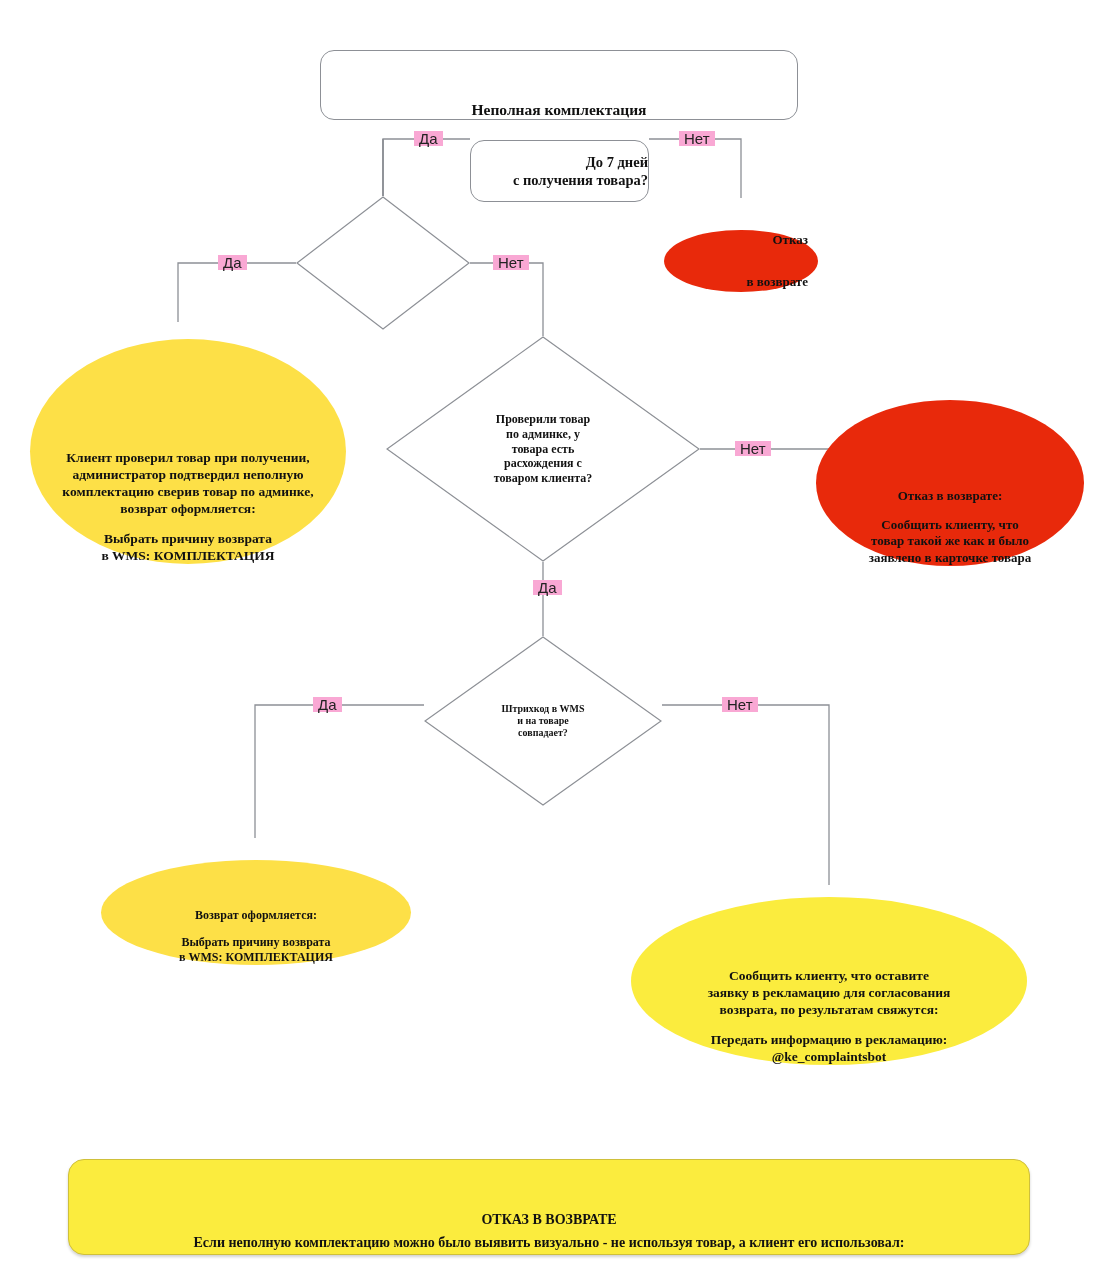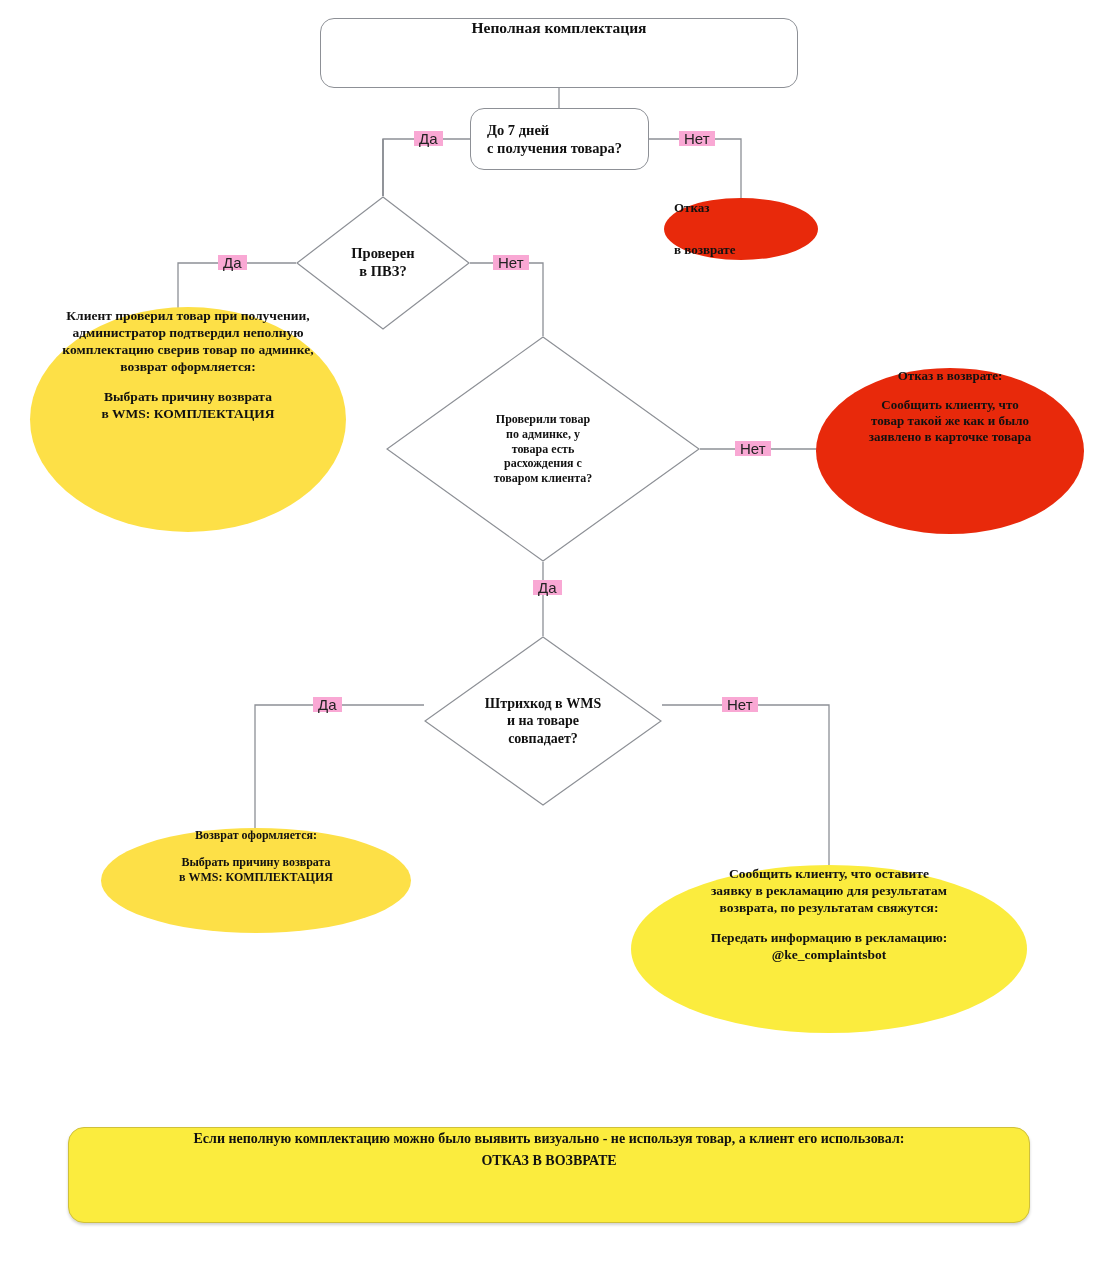--- a/index.html
+++ b/index.html
@@ -23,24 +23,25 @@
     left: 0;
     top: 0;
     width: 1107px;
     height: 1280px;
     pointer-events: none;
   }
   .node {
     position: absolute;
     box-sizing: border-box;
     display: flex;
-    align-items: flex-start;
+    align-items: flex-end;
     justify-content: center;
     text-align: center;
     color: #111111;
+    margin-top: 32px;
   }
 
   
   .rrect {
     background: #ffffff;
     border: 1px solid #8d9096;
     border-radius: 14px;
     font-weight: bold;
   }
   .rrect-note {
@@ -157,26 +158,20 @@
 
   <div class="node ellipse red" style="left:664px; top:198px; width:154px; height:62px; font-size:13px; flex-direction:column;gap:25px;">
     <span>Отказ</span>
     <span>в возврате</span>
   </div>
 
   <div class="diamond-wrap" style="left:296px; top:196px; width:174px; height:134px;">
     <svg class="diamond-shape" viewBox="0 0 174 134" preserveAspectRatio="none">
       <polygon points="87,1 173,67 87,133 1,67" fill="#ffffff" stroke="#8d9096" stroke-width="1.2"></polygon>
     </svg>
-    <div class="diamond-label" style="font-size:14.5px;">
-      <div>
-        <span class="etext">Проверен</span>
-        <span class="etext">в ПВЗ?</span>
-      </div>
-    </div>
   </div>
 
   <div class="elabel" style="left:218px; top:255px;">Да</div>
   <div class="elabel" style="left:493px; top:255px;">Нет</div>
 
   <div class="node ellipse green" style="left:30px; top:307px; width:316px; height:225px; font-size:13.5px;">
     <div>
       <span class="etext">Клиент проверил товар при получении, администратор подтвердил неполную комплектацию сверив товар по админке, возврат оформляется:</span>
       <span class="spacer"></span>
       <span class="etext">Выбрать причину возврата</span>
@@ -209,21 +204,21 @@
       <span class="etext">Сообщить клиенту, что</span>
       <span class="etext">товар такой же как и было</span>
       <span class="etext">заявлено в карточке товара</span>
     </div>
   </div>
 
   <div class="diamond-wrap" style="left:424px; top:636px; width:238px; height:170px;">
     <svg class="diamond-shape" viewBox="0 0 238 170" preserveAspectRatio="none">
       <polygon points="119,1 237,85 119,169 1,85" fill="#ffffff" stroke="#8d9096" stroke-width="1.2"></polygon>
     </svg>
-    <div class="diamond-label" style="font-size:14px; left:10%; width:80%;text-align:center;">
+    <div class="diamond-label" style="font-size:10px; left:10%; width:80%;text-align:center;">
       <div>
         <span class="etext">Штрихкод в WMS</span>
         <span class="etext">и на товаре</span>
         <span class="etext">совпадает?</span>
       </div>
     </div>
   </div>
 
   <div class="elabel" style="left:313px; top:697px;">Да</div>
   <div class="elabel" style="left:722px; top:697px;">Нет</div>
@@ -233,28 +228,28 @@
       <span class="etext">Возврат оформляется:</span>
       <span class="spacer"></span>
       <span class="etext">Выбрать причину возврата</span>
       <span class="etext">в WMS: КОМПЛЕКТАЦИЯ</span>
     </div>
   </div>
 
   <div class="node ellipse yellow" style="left:631px; top:865px; width:396px; height:168px; font-size:13.5px;">
     <div>
       <span class="etext">Сообщить клиенту, что оставите</span>
-      <span class="etext">заявку в рекламацию для результатам</span>
+      <span class="etext">заявку в рекламацию для согласования</span>
       <span class="etext">возврата, по результатам свяжутся:</span>
       <span class="spacer"></span>
       <span class="etext">Передать информацию в рекламацию:</span>
       <span class="etext">@ke_complaintsbot</span>
     </div>
   </div>
 
   <div class="node rrect-note" style="left:68px; top:1127px; width:962px; height:96px; font-size:14px; line-height:1.6;">
     <div>
+      <span class="etext">ОТКАЗ В ВОЗВРАТЕ</span>
       <span class="etext">Если неполную комплектацию можно было выявить визуально - не используя товар, а клиент его использовал:</span>
-      <span class="etext">ОТКАЗ В ВОЗВРАТЕ</span>
     </div>
   </div>
 
 </div>
 
 </body></html>

